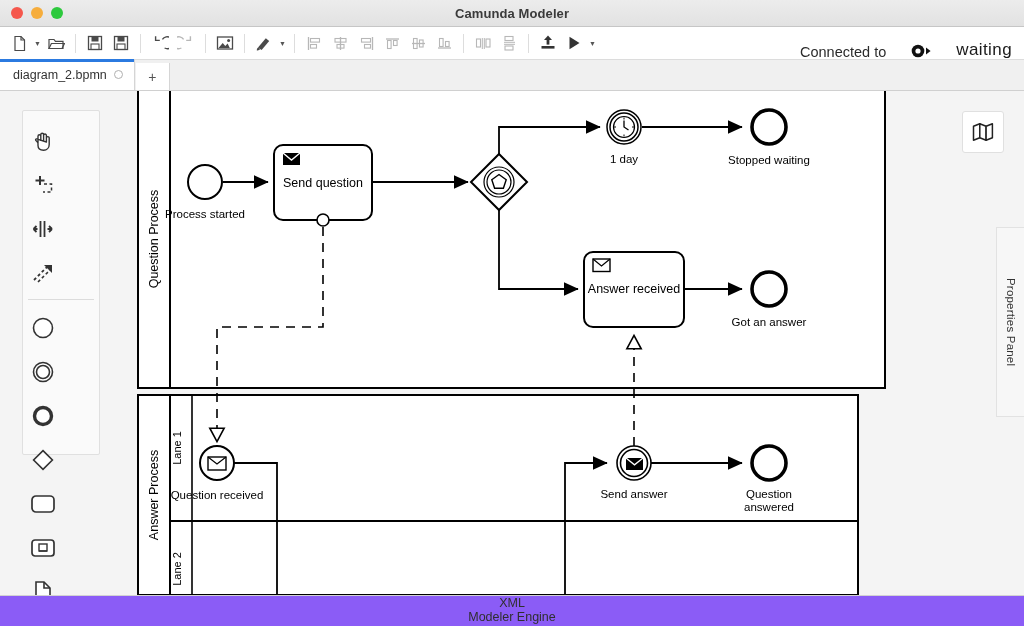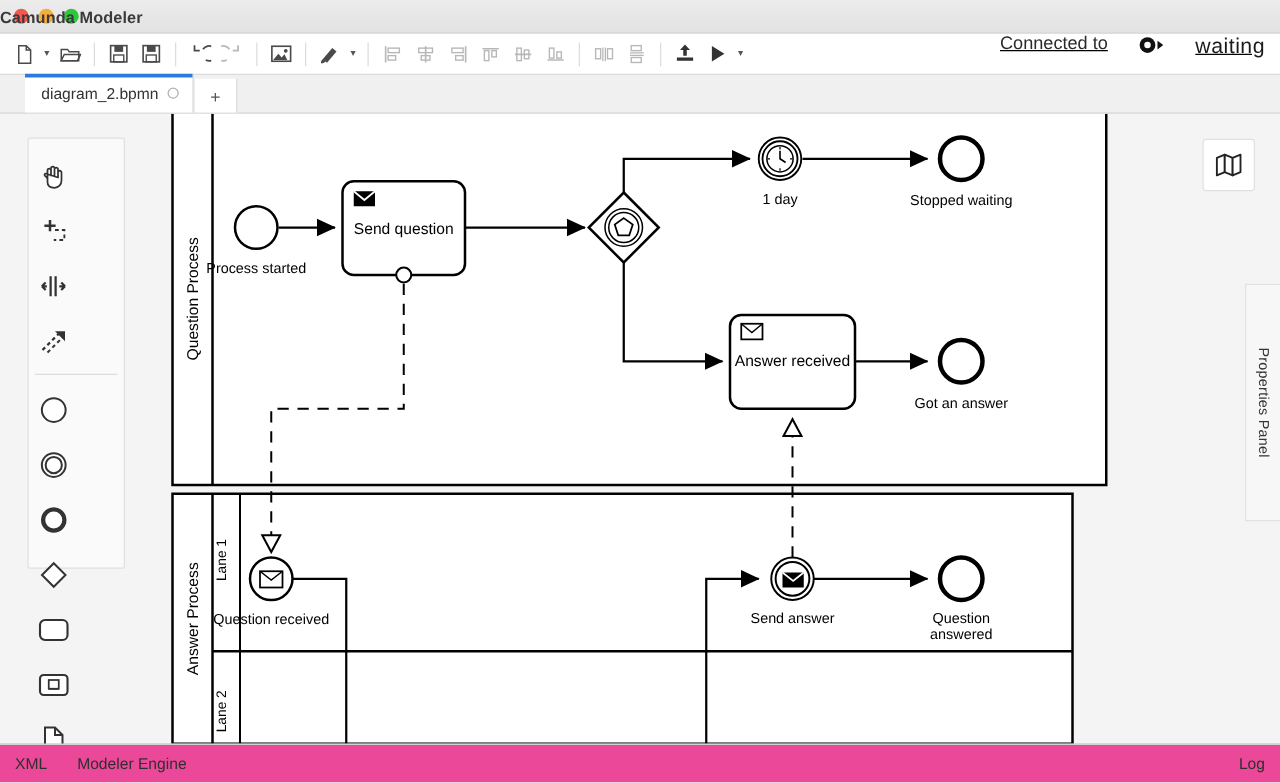--- a/index.html
+++ b/index.html
@@ -16,55 +16,55 @@
     background: linear-gradient(#ececec, #e2e2e2);
     border-bottom:1px solid #c6c6c6;
     display:flex; align-items:center;
   }
   .traffic { display:flex; gap:8px; padding-left:11px; }
   .light { width:12px; height:12px; border-radius:50%; }
   .light.red{ background:#f5574c; }
   .light.amber{ background:#f6ad3c; }
   .light.green{ background:#2dc93d; }
   .win-title {
-    position:absolute; left:0; right:0; text-align:left;
+    position:absolute; left:0; right:0; text-align:center;
     font-size:13px; font-weight:bold; color:#3a3a3a; letter-spacing:.1px;
   }
 
   
   .toolbar {
     position:absolute; left:0; top:27px; width:1024px; height:33px;
     background:#fff; border-bottom:1px solid #dcdcdc;
     display:flex; align-items:center; padding-left:6px;
   }
   .tbtn {
     width:26px; height:26px; display:flex; align-items:center; justify-content:center;
     color:#4a4a4a;
   }
   .tbtn.dim { color:#b7b7b7; }
   .caret { width:11px; height:26px; display:flex; align-items:center; justify-content:center;
            font-size:7px; color:#555; }
   .tsep { width:1px; height:19px; background:#dddddd; margin:0 6px; }
   .conn {
-    position:absolute; right:12px; top:0; height:33px; display:flex; align-items:flex-start; gap:24px;text-decoration:underline;
+    position:absolute; right:12px; top:0; height:33px; display:flex; align-items:flex-end; gap:24px;
   }
   .conn-text { font-size:14.5px; color:#2a2a2a; }
   .cawemo-logo { display:flex; align-items:center; }
   .cawemo-word { font-size:17px; color:#1a1a1a; letter-spacing:.4px; }
 
   
   .tabbar {
     position:absolute; left:0; top:60px; width:1024px; height:31px;
     background:#f0f0f0; border-bottom:1px solid #d0d0d0;
     display:flex; align-items:flex-end;
   }
   .tab {
     height:31px; background:#fff; display:flex; align-items:center; gap:7px;
     padding:0 11px 0 13px; font-size:12.5px; color:#333;
-    border-right:1px solid #d5d5d5; position:relative;margin-left:20px;
+    border-right:1px solid #d5d5d5; position:relative;
   }
   .tab.active::before {
     content:""; position:absolute; left:0; right:0; top:0; height:3px; background:#2b7ae0;
   }
   .tab-close {
     width:9px; height:9px; border:1.2px solid #b0b0b0; border-radius:50%;
   }
   .tab-add {
     width:34px; height:27px; margin-left:1px; background:#fff;
     display:flex; align-items:center; justify-content:center;
@@ -104,22 +104,22 @@
   .props-tab span {
     writing-mode:vertical-rl; font-size:11.5px; color:#333; letter-spacing:.2px;
   }
 
   
   .diagram { position:absolute; left:0; top:0; }
 
   
   .statusbar {
     position:absolute; left:0; top:595px; width:1024px; height:31px;
-    background:#ec4899; border-top:1px solid #d2d2d2;
-    display:flex; align-items:center;
+    background:#8b5cf6; border-top:1px solid #d2d2d2;
+    display:flex; align-items:center;flex-direction:column;
   }
   .sb-item { font-size:12.5px; color:#2f2f2f; padding:0 12px; }
   .sb-spacer { flex:1; }
 
   text { font-family:"Liberation Sans", sans-serif; }
 </style>
 </head>
 <body>
 
 <div id="app">

